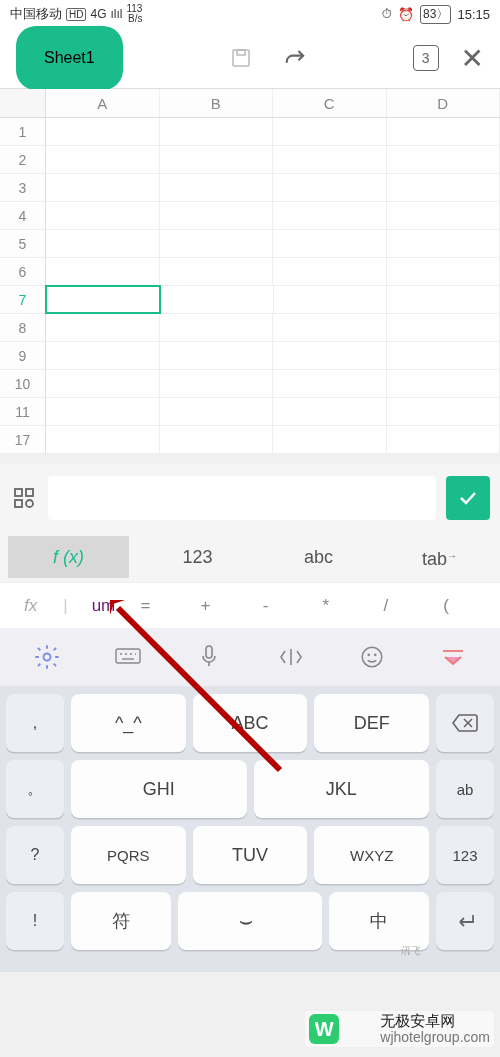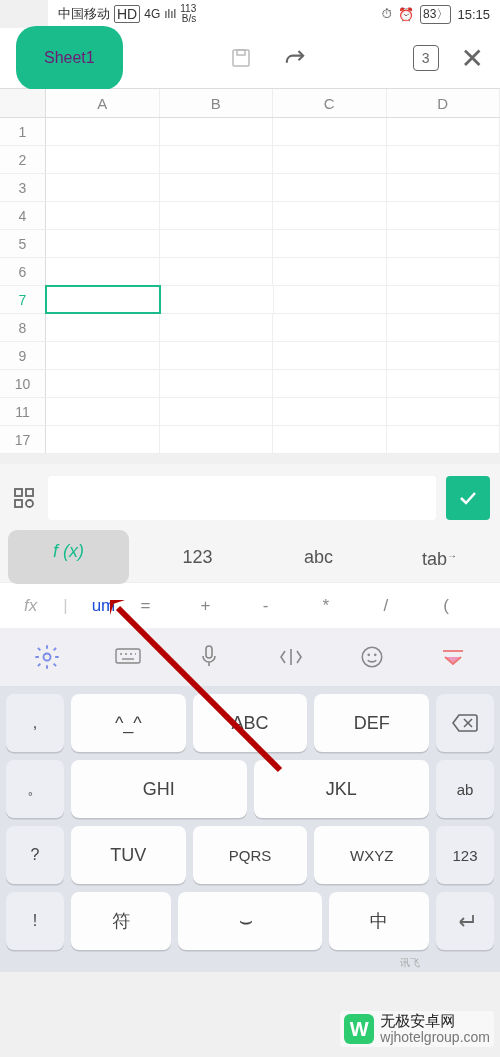--- a/index.html
+++ b/index.html
@@ -1,27 +1,27 @@
 <!DOCTYPE html>
 <html><head>
   <meta charset="utf-8">
   <style>
     * { box-sizing: border-box; margin: 0; padding: 0; font-family: -apple-system, sans-serif; }
     body { width: 500px; height: 1057px; overflow: hidden; background: #f0f0f0; position: relative; }
     
-    .status-bar { height: 28px; background: #fff; display: flex; justify-content: space-between; align-items: center; padding: 0 10px; font-size: 13px; color: #333; margin-left: 48px; }
+    .status-bar { height: 28px; background: #fff; display: flex; justify-content: space-between; align-items: center; padding: 0 10px; font-size: 13px; color: #333; }
     .status-left { display: flex; align-items: center; gap: 4px; }
     .status-right { display: flex; align-items: center; gap: 6px; }
-    .hd-badge { font-size: 14px; border: 1px solid #666; padding: 0 2px; border-radius: 2px; }
+    .hd-badge { font-size: 10px; border: 1px solid #666; padding: 0 2px; border-radius: 2px; }
     .signal { font-size: 12px; }
     .net-speed { font-size: 10px; line-height: 1; text-align: right; }
     .battery { font-size: 12px; border: 1px solid #666; padding: 0 2px; border-radius: 3px; }
     
     .toolbar { height: 60px; background: #fff; display: flex; align-items: center; padding: 0 16px; gap: 22px; }
-    .sheet-btn { background: #1abc8c; color: #701a75; border: none; border-radius: 20px; padding: 23px 28px; font-size: 16px; }
+    .sheet-btn { background: #1abc8c; color: #000000; border: none; border-radius: 20px; padding: 23px 28px; font-size: 16px; }
     .toolbar-icon { color: #888; display: flex; align-items: center; justify-content: center; width: 32px; height: 32px; }
     .toolbar-spacer { flex: 1; }
     .page-box { border: 1.5px solid #666; width: 26px; height: 26px; border-radius: 4px; display: flex; align-items: center; justify-content: center; font-size: 14px; color: #666; }
     .close-x { font-size: 28px; color: #666; font-weight: 300; }
     .undo-icon svg { transform: scaleX(-1); }
     
     .sheet { background: #fff; }
     .header-row { display: flex; border-top: 1px solid #ddd; border-bottom: 1px solid #ddd; height: 30px; }
     .corner { width: 46px; border-right: 1px solid #ddd; background: #f7f7f7; }
     .col-h { flex: 1; text-align: center; line-height: 30px; color: #888; font-size: 15px; border-right: 1px solid #eee; background: #fdfdfd; }
@@ -31,46 +31,46 @@
     .row-h.sel { color: #1abc8c; }
     .cell.sel { border: 2px solid #1abc8c; margin: -1px 0 -1px -1px; z-index: 1; position: relative; }
     
     .input-section { background: #f5f5f5; padding: 12px 10px; display: flex; align-items: center; gap: 10px; margin-top: 10px; }
     .grid-icon-box { width: 28px; height: 28px; display: flex; align-items: center; justify-content: center; }
     .formula-input { flex: 1; height: 44px; background: #fff; border: none; border-radius: 4px; padding: 0 10px; font-size: 16px; }
     .check-btn { width: 44px; height: 44px; background: #1abc8c; border-radius: 4px; display: flex; align-items: center; justify-content: center; }
     
     .mode-row { display: flex; background: #f5f5f5; height: 50px; align-items: center; }
     .mode-btn { flex: 1; text-align: center; font-size: 18px; color: #555; line-height: 50px; }
-    .mode-btn.active { background: #d8d8d8; color: #1abc8c; margin: 0 8px; border-radius: 9px; line-height: 42px; height: 54px; font-style: italic; }
+    .mode-btn.active { background: #d8d8d8; color: #1abc8c; margin: 0 8px; border-radius: 0; line-height: 42px; height: 42px; font-style: italic; }
     .tab-sup { font-size: 10px; vertical-align: super; }
     
     .fn-row { display: flex; background: #fff; height: 46px; align-items: center; padding: 0 24px; border-top: 1px solid #eee; color: #888; font-size: 17px; }
     .fn-label { font-style: italic; color: #aaa; margin-right: 26px; }
     .fn-sep { color: #ccc; margin-right: 24px; }
     .fn-op { flex: 1; text-align: center; }
     
     .ime-top { display: flex; background: #f0f0f4; height: 58px; align-items: center; justify-content: space-around; padding: 0 6px; }
     .ime-icon { width: 36px; height: 36px; display: flex; align-items: center; justify-content: center; }
     
     .keyboard { background: #e0e3ea; padding: 8px 6px 14px 6px; position: relative; }
     .kb-row { display: flex; gap: 7px; margin-bottom: 8px; }
     .key { background: #fdfdfd; border-radius: 8px; box-shadow: 0 1.5px 0 rgba(0,0,0,0.15); height: 58px; display: flex; align-items: center; justify-content: center; font-size: 18px; color: #444; }
     .key.side { width: 58px; background: #eceef4; font-size: 16px; }
     .key.main { flex: 1; }
     .key.wide { flex: 1.4; }
     .key.space { flex: 2; font-size: 22px; letter-spacing: 8px; }
     .key.sm-txt { font-size: 15px; }
-    .ime-brand { position: absolute; right: 80px; bottom: 2px; font-size: 10px; color: #aaa; }
+    .ime-brand { position: absolute; right: 80px; bottom: 14px; font-size: 10px; color: #aaa; font-style: italic; }
     
     .arrow { position: absolute; top: 600px; left: 110px; pointer-events: none; z-index: 50; }
     
     .watermark { position: absolute; right: 6px; bottom: 10px; display: flex; align-items: center; gap: 6px; z-index: 60; background: rgba(255,255,255,0.5); padding: 2px 4px; border-radius: 4px;}
     .wm-logo { width: 30px; height: 30px; background: #2ecc71; border-radius: 6px; color: #fff; font-weight: bold; font-size: 20px; display: flex; align-items: center; justify-content: center; }
-    .wm-text { line-height: 1.1; }
+    .wm-text { line-height: 1.1; margin-left: 35px; }
     .wm-main { font-size: 15px; color: #222; font-weight: 500; }
     .wm-sub { font-size: 14px; color: #777; }
   </style>
 </head>
 <body>
 
 <div class="status-bar">
   <div class="status-left">
     <span>中国移动</span>
     <span class="hd-badge">HD</span>
@@ -222,21 +222,21 @@
 <div class="mode-row">
   <div class="mode-btn active">f (x)</div>
   <div class="mode-btn">123</div>
   <div class="mode-btn">abc</div>
   <div class="mode-btn"><span>tab</span><span class="tab-sup">→</span></div>
 </div>
 
 <div class="fn-row">
   <span class="fn-label">fx</span>
   <span class="fn-sep">|</span>
-  <span style="color:#1d4ed8">um</span>
+  <span style="color:#701a75">um</span>
   <span class="fn-op">=</span>
   <span class="fn-op">+</span>
   <span class="fn-op">-</span>
   <span class="fn-op">*</span>
   <span class="fn-op">/</span>
   <span class="fn-op">(</span>
 </div>
 
 <div class="ime-top">
   <div class="ime-icon">
@@ -297,22 +297,22 @@
       </div>
   </div>
   <div class="kb-row">
     <div class="key side">。</div>
     <div class="key main">GHI</div>
     <div class="key main">JKL</div>
     <div class="key side sm-txt">ab</div>
   </div>
   <div class="kb-row">
     <div class="key side">?</div>
+    <div class="key main sm-txt">PQRS</div>
     <div class="key main">TUV</div>
-    <div class="key main sm-txt">PQRS</div>
     <div class="key main sm-txt">WXYZ</div>
     <div class="key side sm-txt">123</div>
   </div>
   <div class="kb-row">
     <div class="key side">!</div>
     <div class="key wide">符</div>
     <div class="key space">⌣</div>
     <div class="key wide">中</div>
     <div class="key side">
         <svg width="24" height="20" viewBox="0 0 24 20" fill="none" stroke="#666" stroke-width="1.8">

